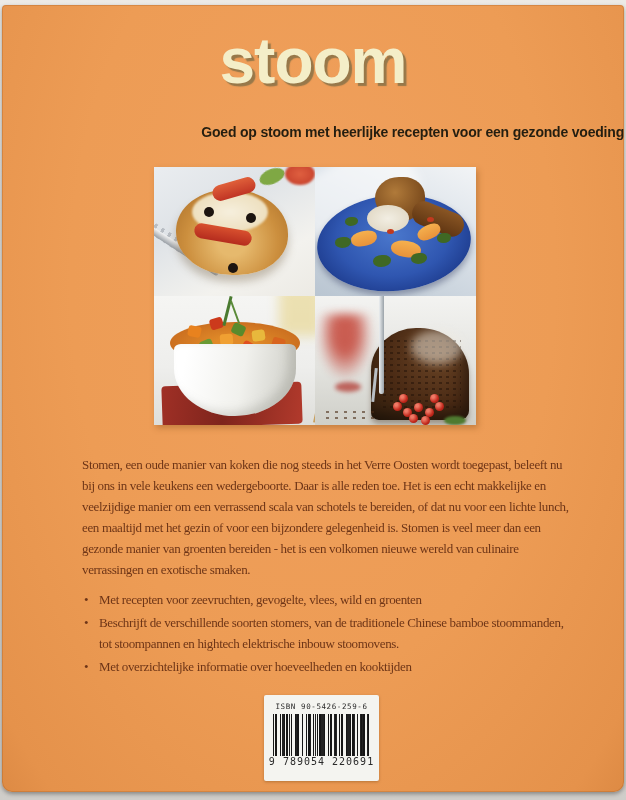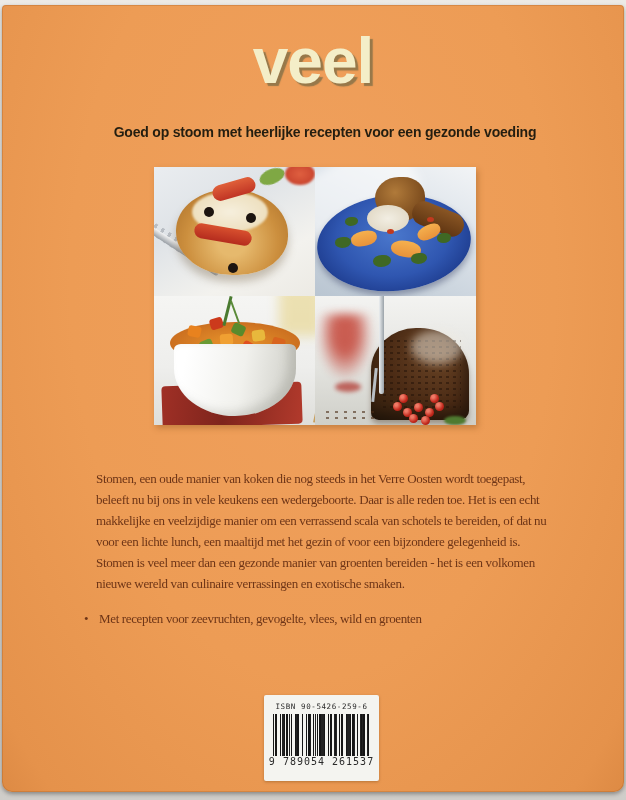--- a/index.html
+++ b/index.html
@@ -10,21 +10,21 @@
          background:radial-gradient(ellipse at 50% 35%, #f0a05d 0%, #ed9c55 55%, #e5924b 92%, #dd8a44 100%);
          border-radius:4px 4px 10px 10px;
          box-shadow:0 2px 4px rgba(0,0,0,.35), inset 0 0 0 1px rgba(150,80,20,.25);}
 
   
   .title-area{position:absolute;left:0;right:0;top:28px;text-align:center;}
   .t1{font-size:21px;font-weight:400;letter-spacing:3px;color:#f4eec8;
       text-shadow:1.5px 1.5px 1px rgba(104,100,66,.55);}
   .t2{margin-top:-4px;font-size:64px;font-weight:700;letter-spacing:-1px;color:#f4eec8;
       text-shadow:3px 3px 1px rgba(104,100,66,.65);line-height:1.0;}
-  .subtitle{position:absolute;left:0;right:0;top:119px;text-align:center;
+  .subtitle{position:absolute;left:0;right:0;top:119px;text-align:right;
             font-size:14px;font-weight:700;color:#241e10;letter-spacing:-0.2px;padding-left:24px;}
 
   
   .grid{position:absolute;left:152px;top:162px;width:322px;height:258px;
         display:grid;grid-template-columns:161px 161px;grid-template-rows:129px 129px;
         box-shadow:2px 3px 6px rgba(120,70,20,.35);}
   .photo{position:relative;overflow:hidden;}
   .photo *{position:absolute;}
 
   
@@ -125,21 +125,21 @@
   .p-br .b4{left:110px;top:112px;} .p-br .b5{left:120px;top:106px;} .p-br .b6{left:94px;top:118px;}
   .p-br .b7{left:106px;top:120px;} .p-br .b8{left:84px;top:98px;} .p-br .b9{left:115px;top:98px;}
   .p-br .crumbs{left:8px;bottom:4px;width:52px;height:12px;opacity:.6;
               background-image:radial-gradient(#4a2c16 1.5px,transparent 1.8px);background-size:9px 6px;}
   .p-br .mint{right:10px;bottom:0;width:22px;height:9px;border-radius:50%;background:#4f7a30;filter:blur(1px);}
 
   
   .textblock{position:absolute;left:80px;top:449px;width:492px;color:#6e3517;
              font-family:"Liberation Serif",serif;font-size:13px;line-height:21px;
              letter-spacing:-0.35px;}
-  .intro{margin:14px;}
+  .intro{margin:0;}
   .bullets{margin:9px 0 6px 0;padding:0;list-style:none;}
   .bullets li{position:relative;padding-left:17px;margin-bottom:2px;}
   .bullets li::before{content:"\2022";position:absolute;left:2px;top:0;color:#6e3517;}
 
   
   .barcode{position:absolute;left:262px;top:690px;width:115px;height:86px;
            background:#f4f4f0;border-radius:2px;box-shadow:0 1px 3px rgba(90,50,10,.35);
            text-align:center;font-family:"DejaVu Sans Mono",monospace;color:#2a2a2a;}
   .isbn{margin-top:7px;font-size:7.5px;letter-spacing:.6px;white-space:nowrap;}
   .bars{margin:3px auto 0;width:98px;height:42px;background-color:#f4f4f0;
@@ -148,21 +148,21 @@
           repeating-linear-gradient(90deg,transparent 0 3px,#222 3px 4px,transparent 4px 9px,#222 9px 12px,transparent 12px 13px);}
   .ean{margin-top:0;font-size:10px;letter-spacing:1px;white-space:nowrap;}
 </style>
 </head>
 <body>
 
 <div class="stage">
   <div class="cover">
 
     <div class="title-area">
-      <div class="t2">veel</div>
+      <div class="t2">stoom</div>
     </div>
 
     <div class="subtitle">Goed op stoom met heerlijke recepten voor een gezonde voeding</div>
 
     <div class="grid">
 
       <div class="photo p-tl">
         <div class="leaf"></div>
         <div class="tomtop"></div>
         <div class="fork-t"></div>
@@ -232,23 +232,25 @@
         <div class="crumbs"></div>
         <div class="mint"></div>
       </div>
 
     </div>
 
     <div class="textblock">
       <p class="intro">Stomen, een oude manier van koken die nog steeds in het Verre Oosten wordt toegepast, beleeft nu bij ons in vele keukens een wedergeboorte. Daar is alle reden toe. Het is een echt makkelijke en veelzijdige manier om een verrassend scala van schotels te bereiden, of dat nu voor een lichte lunch, een maaltijd met het gezin of voor een bijzondere gelegenheid is. Stomen is veel meer dan een gezonde manier van groenten bereiden - het is een volkomen nieuwe wereld van culinaire verrassingen en exotische smaken.</p>
       <ul class="bullets">
         <li>Met recepten voor zeevruchten, gevogelte, vlees, wild en groenten</li>
+        <li>Beschrijft de verschillende soorten stomers, van de traditionele Chinese bamboe stoommanden, tot stoompannen en hightech elektrische inbouw stoomovens.</li>
+        <li>Met overzichtelijke informatie over hoeveelheden en kooktijden</li>
       </ul>
     </div>
 
     <div class="barcode">
       <div class="isbn">ISBN 90-5426-259-6</div>
       <div class="bars"></div>
-      <div class="ean">9 789054 261537</div>
+      <div class="ean">9 789054 220691</div>
     </div>
 
   </div>
 </div>
 
 </body></html>

